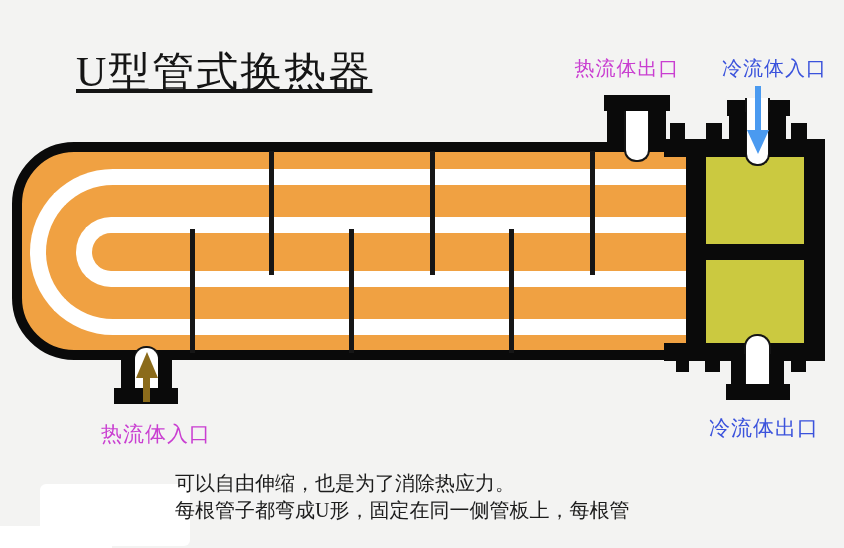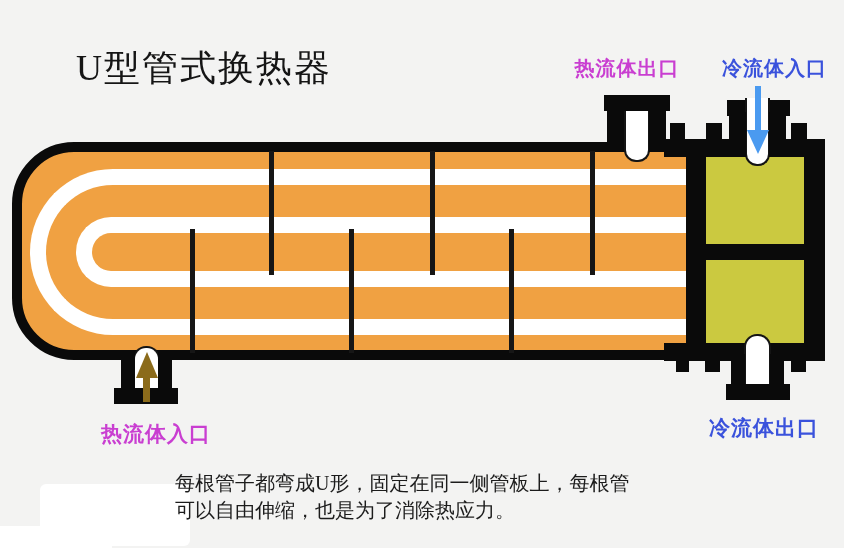--- a/index.html
+++ b/index.html
@@ -2,23 +2,23 @@
 <html style="--background: #f3f3f2; --shell_fill: #f0a142; --chamber_fill: #cbc940; --outline: #0a0a0a; --tube_white: #ffffff; --hot_label: #c93ed1; --cold_label: #3a52dc; --hot_arrow: #8b6b1b; --cold_arrow: #4a9af0;"><head>
 <meta charset="utf-8">
 <style>
   html,body{margin:0;padding:0;}
   body{font-family:"Liberation Serif","DejaVu Serif",serif;}
   #app{position:relative;width:844px;height:548px;overflow:hidden;
        background:var(--background,#f3f3f2);}
   .abs{position:absolute;}
   .blk{position:absolute;background:var(--outline,#0a0a0a);}
   .patch{position:absolute;background:#ffffff;}
-  #title{position:absolute;left:76px;top:44px;font-size:36px;color:#151515;
-         letter-spacing:2px;white-space:nowrap;}
-  .flabel{position:absolute;font-size:20px;font-weight:bold;text-align:center;
+  #title{position:absolute;left:76px;top:44px;font-size:42px;color:#151515;
+         letter-spacing:2px;white-space:nowrap;text-decoration:underline;}
+  .flabel{position:absolute;font-size:20px;font-weight:normal;text-align:center;
           white-space:nowrap;letter-spacing:1px;}
   .hot{color:var(--hot_label,#c93ed1);}
   .cold{color:var(--cold_label,#3a52dc);}
   #caption{position:absolute;left:175px;top:470px;width:540px;font-size:20px;
            line-height:27px;color:#1c1c1c;}
   
   #shell-body{position:absolute;left:12px;top:142px;width:696px;height:218px;
       box-sizing:border-box;background:var(--shell_fill,#f0a142);
       border:10px solid var(--outline,#0a0a0a);border-radius:62px 0 0 62px;}
   .utube{position:absolute;box-sizing:border-box;border:16px solid var(--tube_white,#fff);
@@ -96,17 +96,17 @@
   <div class="blk" style="left:731px;top:354px;width:14px;height:34px;"></div>
   <div class="blk" style="left:770px;top:354px;width:14px;height:34px;"></div>
   <div class="blk" style="left:726px;top:384px;width:64px;height:16px;"></div>
 
   <div class="flabel hot" style="left:566px;top:55px;width:122px;">热流体出口</div>
   <div class="flabel cold" style="left:703px;top:55px;width:124px;text-align:right;">冷流体入口</div>
   <div class="flabel cold" style="left:701px;top:414px;width:126px;font-size:21px;">冷流体出口</div>
   <div class="flabel hot" style="left:94px;top:420px;width:124px;font-size:21px;">热流体入口</div>
 
   <div id="caption">
+    <div>可以自由伸缩，也是为了消除热应力。</div>
     <div>每根管子都弯成U形，固定在同一侧管板上，每根管</div>
-    <div>可以自由伸缩，也是为了消除热应力。</div>
   </div>
 
 </div>
 
 </body></html>

